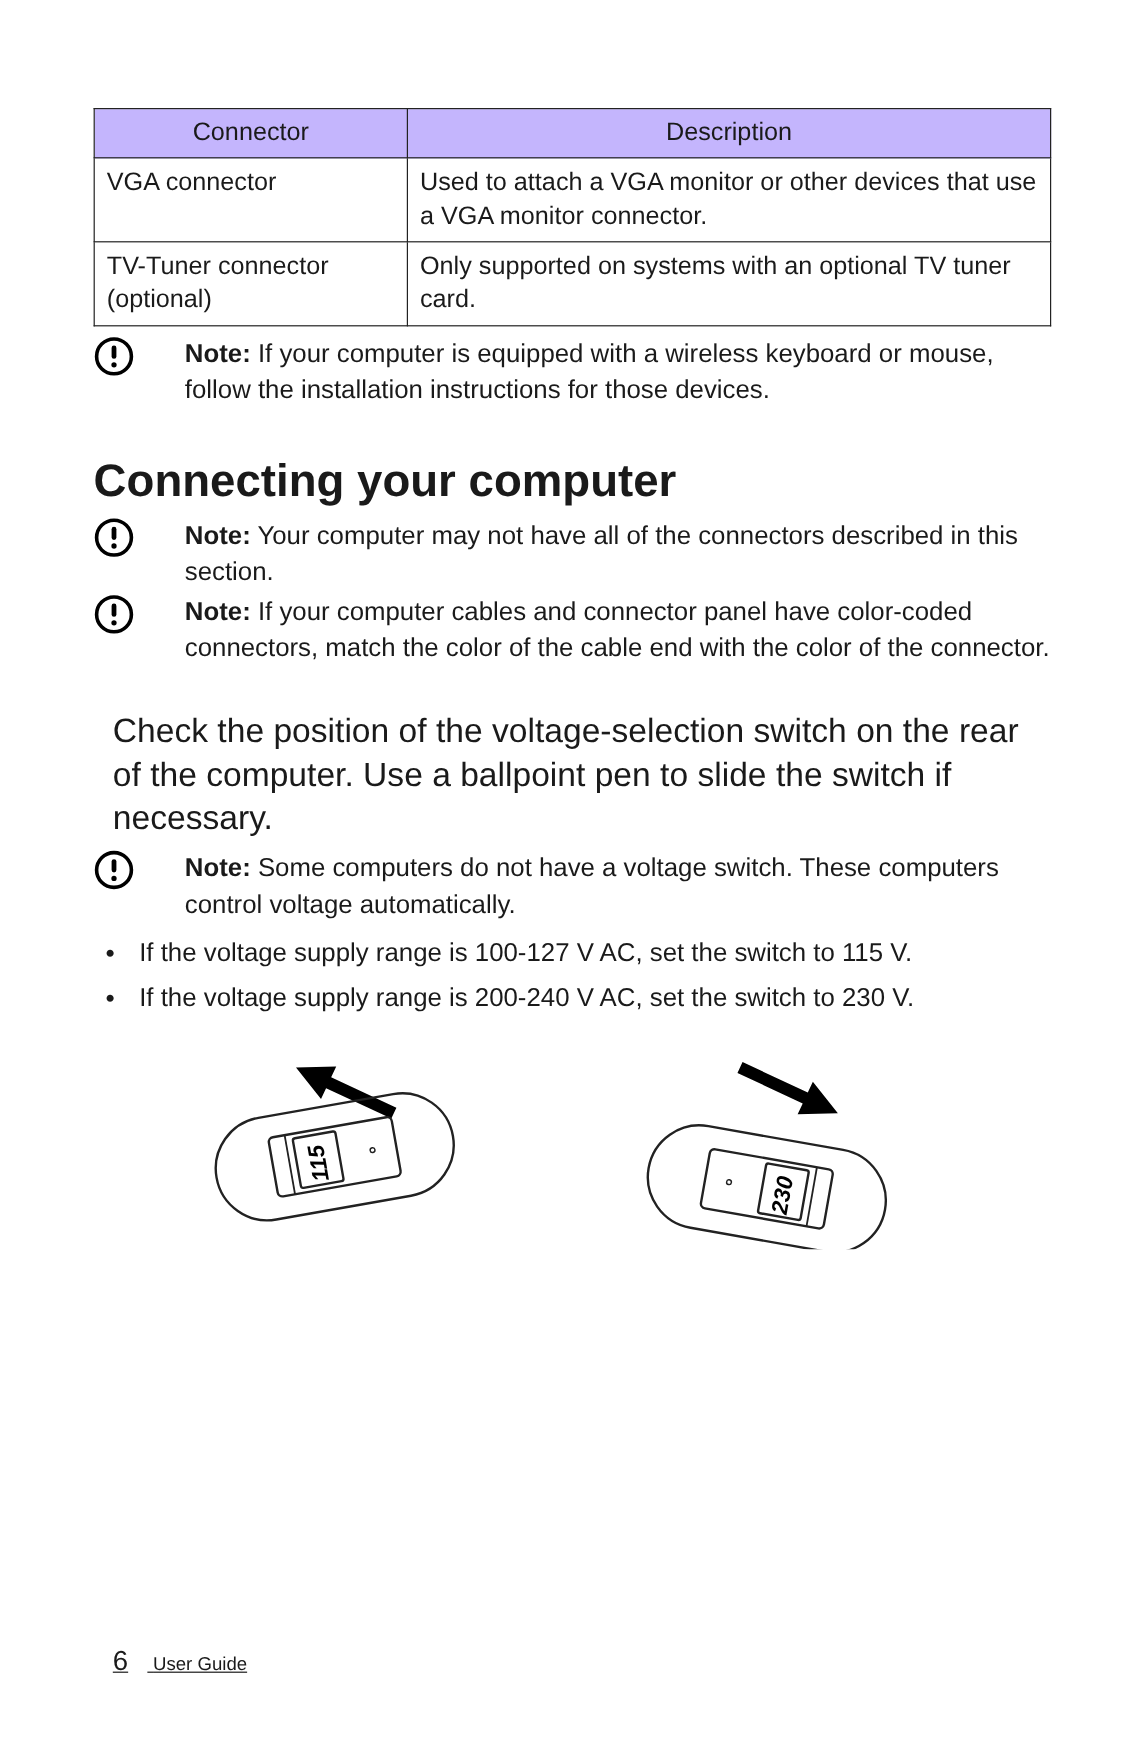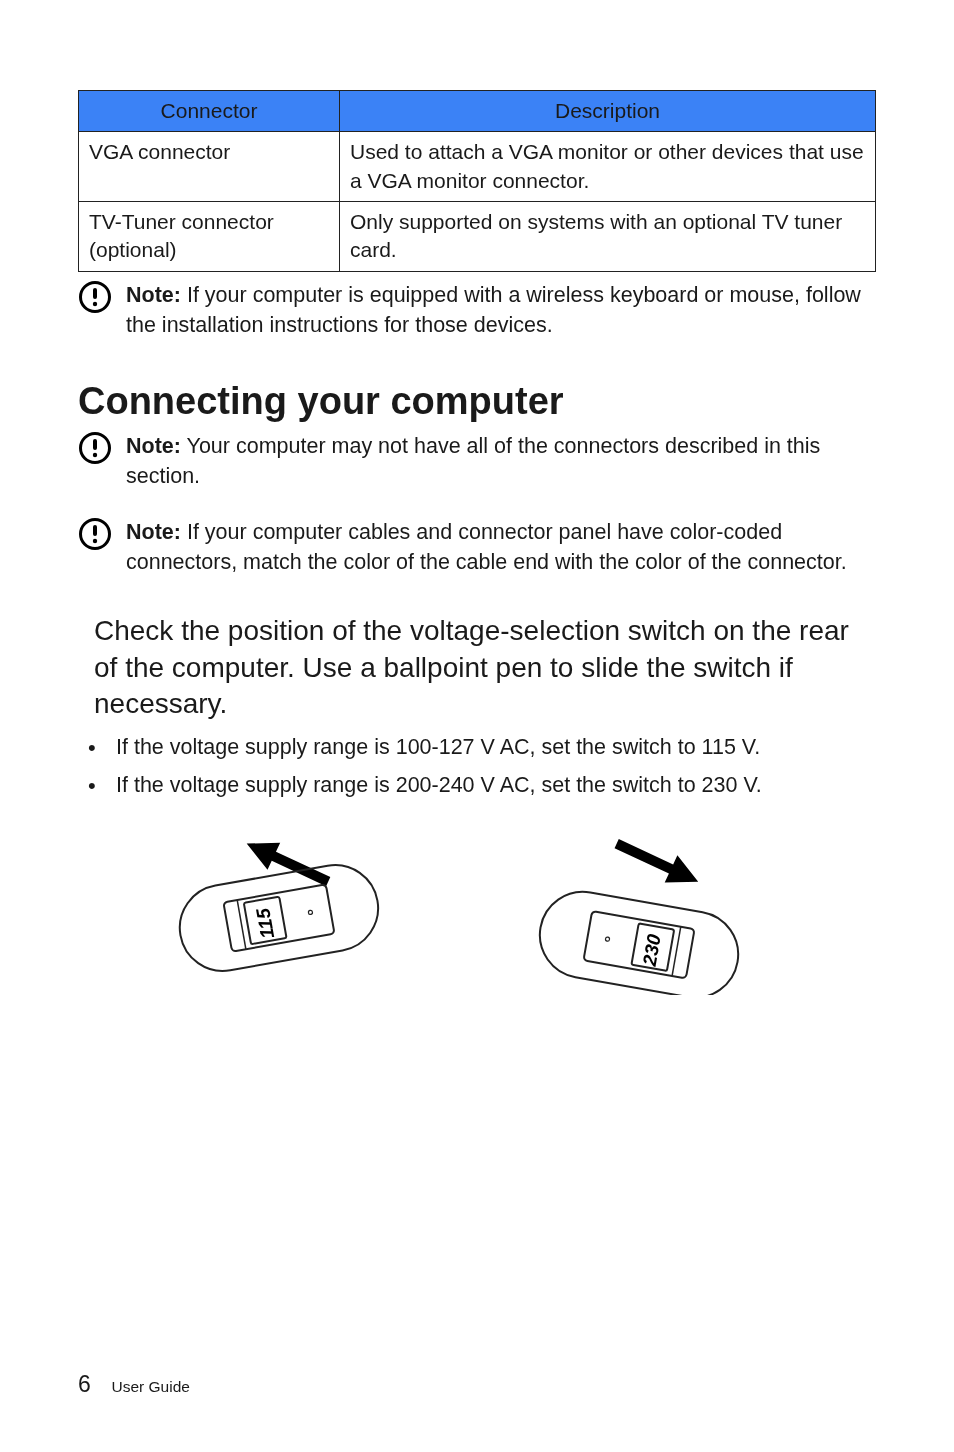--- a/index.html
+++ b/index.html
@@ -23,30 +23,31 @@
     font-weight: 300;
     line-height: 1.35;
   }
   table.conn th, table.conn td {
     border: 1px solid #222;
     padding: 6px 10px;
     vertical-align: top;
     text-align: left;
   }
   table.conn th {
-    background: #3b82f6;
+    background: #c4b5fd;
     font-weight: 400;
     text-align: center;
   }
   table.conn th:first-child { width: 240px; }
 
   .note-row {
     display: flex;
     align-items: flex-start;
     margin-top: 8px;
+    gap: 28px;
   }
   .note-row .icon-col {
     width: 48px;
     flex-shrink: 0;
   }
   .note-row .text-col {
     flex: 1;
     font-size: 21.5px;
     font-weight: 400;
     line-height: 1.4;
@@ -88,23 +89,24 @@
 
   .diagrams {
     display: flex;
     gap: 120px;
     margin-top: 24px;
     padding-left: 60px;
   }
 
   .footer {
     position: absolute;
-    left: 78px;
+    left: 94px;
     bottom: 54px;
     font-size: 17px;
+    text-decoration: underline;
   }
   .footer .pnum {
     font-size: 23px;
     font-weight: 400;
     margin-right: 16px;
   }
   .footer .ftext { font-size: 15.5px; }
 
   svg { display: block; }
 </style>
@@ -153,35 +155,47 @@
         <circle cx="17" cy="17" r="14.5" fill="none" stroke="#000" stroke-width="3"></circle>
         <rect x="15" y="8" width="4" height="11" rx="2" fill="#000"></rect>
         <circle cx="17" cy="24" r="2.2" fill="#000"></circle>
       </svg>
     </div>
     <div class="text-col">
       <span class="note-label">Note:</span><span> Your computer may not have all of the connectors described in this section.</span>
     </div>
   </div>
 
-  <div class="note-row" style="margin-top:26px">
+  <div class="note-row" style="margin-top:4px">
     <div class="icon-col">
       <svg width="34" height="34" viewBox="0 0 34 34">
         <circle cx="17" cy="17" r="14.5" fill="none" stroke="#000" stroke-width="3"></circle>
         <rect x="15" y="8" width="4" height="11" rx="2" fill="#000"></rect>
         <circle cx="17" cy="24" r="2.2" fill="#000"></circle>
       </svg>
     </div>
     <div class="text-col">
       <span class="note-label">Note:</span><span> If your computer cables and connector panel have color-coded connectors, match the color of the cable end with the color of the connector.</span>
     </div>
   </div>
 
   <h2 class="subsection">Check the position of the voltage-selection switch on the rear of the computer. Use a ballpoint pen to slide the switch if necessary.</h2>
 
+  <div class="note-row" style="margin-top:4px">
+    <div class="icon-col">
+      <svg width="34" height="34" viewBox="0 0 34 34">
+        <circle cx="17" cy="17" r="14.5" fill="none" stroke="#000" stroke-width="3"></circle>
+        <rect x="15" y="8" width="4" height="11" rx="2" fill="#000"></rect>
+        <circle cx="17" cy="24" r="2.2" fill="#000"></circle>
+      </svg>
+    </div>
+    <div class="text-col">
+      <span class="note-label">Note:</span><span> Some computers do not have a voltage switch. These computers control voltage automatically.</span>
+    </div>
+  </div>
 
   <ul class="bullets">
     <li>If the voltage supply range is 100-127 V AC, set the switch to 115 V.</li>
     <li>If the voltage supply range is 200-240 V AC, set the switch to 230 V.</li>
   </ul>
 
   <div class="diagrams">
 
     <svg width="270" height="170" viewBox="0 0 270 170">
 

